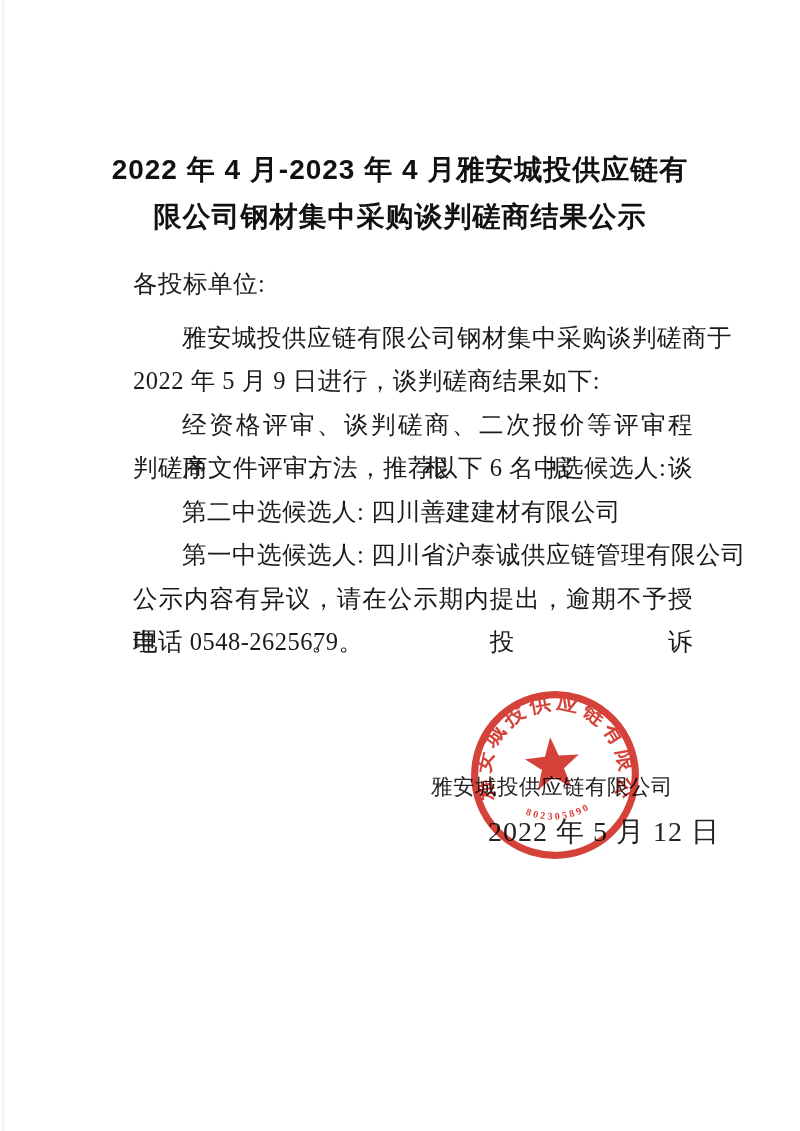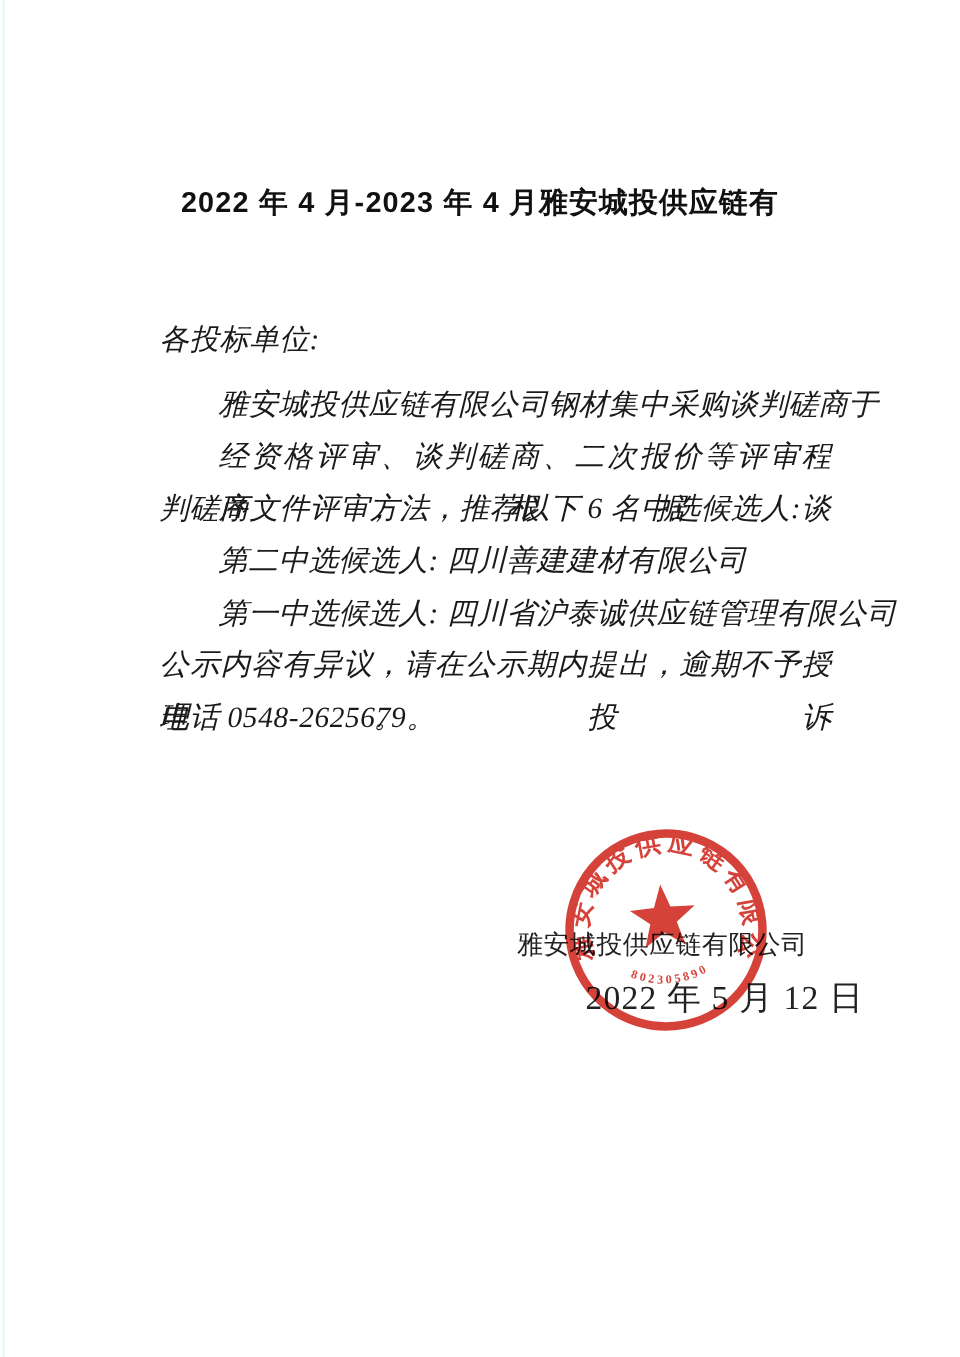--- a/index.html
+++ b/index.html
@@ -21,35 +21,35 @@
     background: #d9edf4;
     opacity: .55;
   }
   .doc-title {
     position: absolute;
     left: 0; top: 146px;
     width: 100%;
     text-align: center;
     font-family: "Liberation Sans", "DejaVu Sans", sans-serif;
     font-weight: bold;
-    font-size: 24px;
+    font-size: 28px;
     line-height: 47px;
     letter-spacing: 1px;
     color: #111111;
   }
   .doc-body {
     position: absolute;
     left: 133px; top: 262px;
     width: 560px;
     font-size: 24.5px;
     line-height: 43.5px;
     letter-spacing: 0.5px;
     color: #1a1a1a;
   }
-  .doc-line { height: 43.5px; white-space: nowrap; font-style: italic; }
+  .doc-line { height: 43.5px; white-space: nowrap; }
   .doc-line.justify {
     white-space: normal;
     text-align: justify;
     text-align-last: justify;
   }
   .sig-company {
     position: absolute;
     left: 431px; top: 772px;
     font-size: 21.5px;
     letter-spacing: 0.5px;
@@ -79,25 +79,27 @@
 </style>
 </head>
 <body>
 
 <div class="page">
 
   <div class="scan-edge"></div>
 
   <div class="doc-title">
     <div>2022 年 4 月-2023 年 4 月雅安城投供应链有</div>
+    <div>限公司钢材集中采购谈判磋商结果公示</div>
   </div>
 
   <div class="doc-body">
       <div class="doc-line">各投标单位:</div>
       <div class="doc-line" style="padding-left: 2em; margin-top: 10px;">雅安城投供应链有限公司钢材集中采购谈判磋商于</div>
+      <div class="doc-line">2022 年 5 月 9 日进行，谈判磋商结果如下:</div>
       <div class="doc-line justify" style="padding-left: 2em;">经资格评审、谈判磋商、二次报价等评审程序，根据谈</div>
       <div class="doc-line">判磋商文件评审方法，推荐以下 6 名中选候选人:</div>
       <div class="doc-line" style="padding-left: 2em;">第二中选候选人: 四川善建建材有限公司</div>
       <div class="doc-line" style="padding-left: 2em;">第一中选候选人: 四川省沪泰诚供应链管理有限公司</div>
       <div class="doc-line justify">公示内容有异议，请在公示期内提出，逾期不予授理。投诉</div>
       <div class="doc-line">电话 0548-2625679。</div>
     </div>
 
   <div class="sig-company">雅安城投供应链有限公司</div>
   <div class="sig-date">2022 年 5 月 12 日</div>

